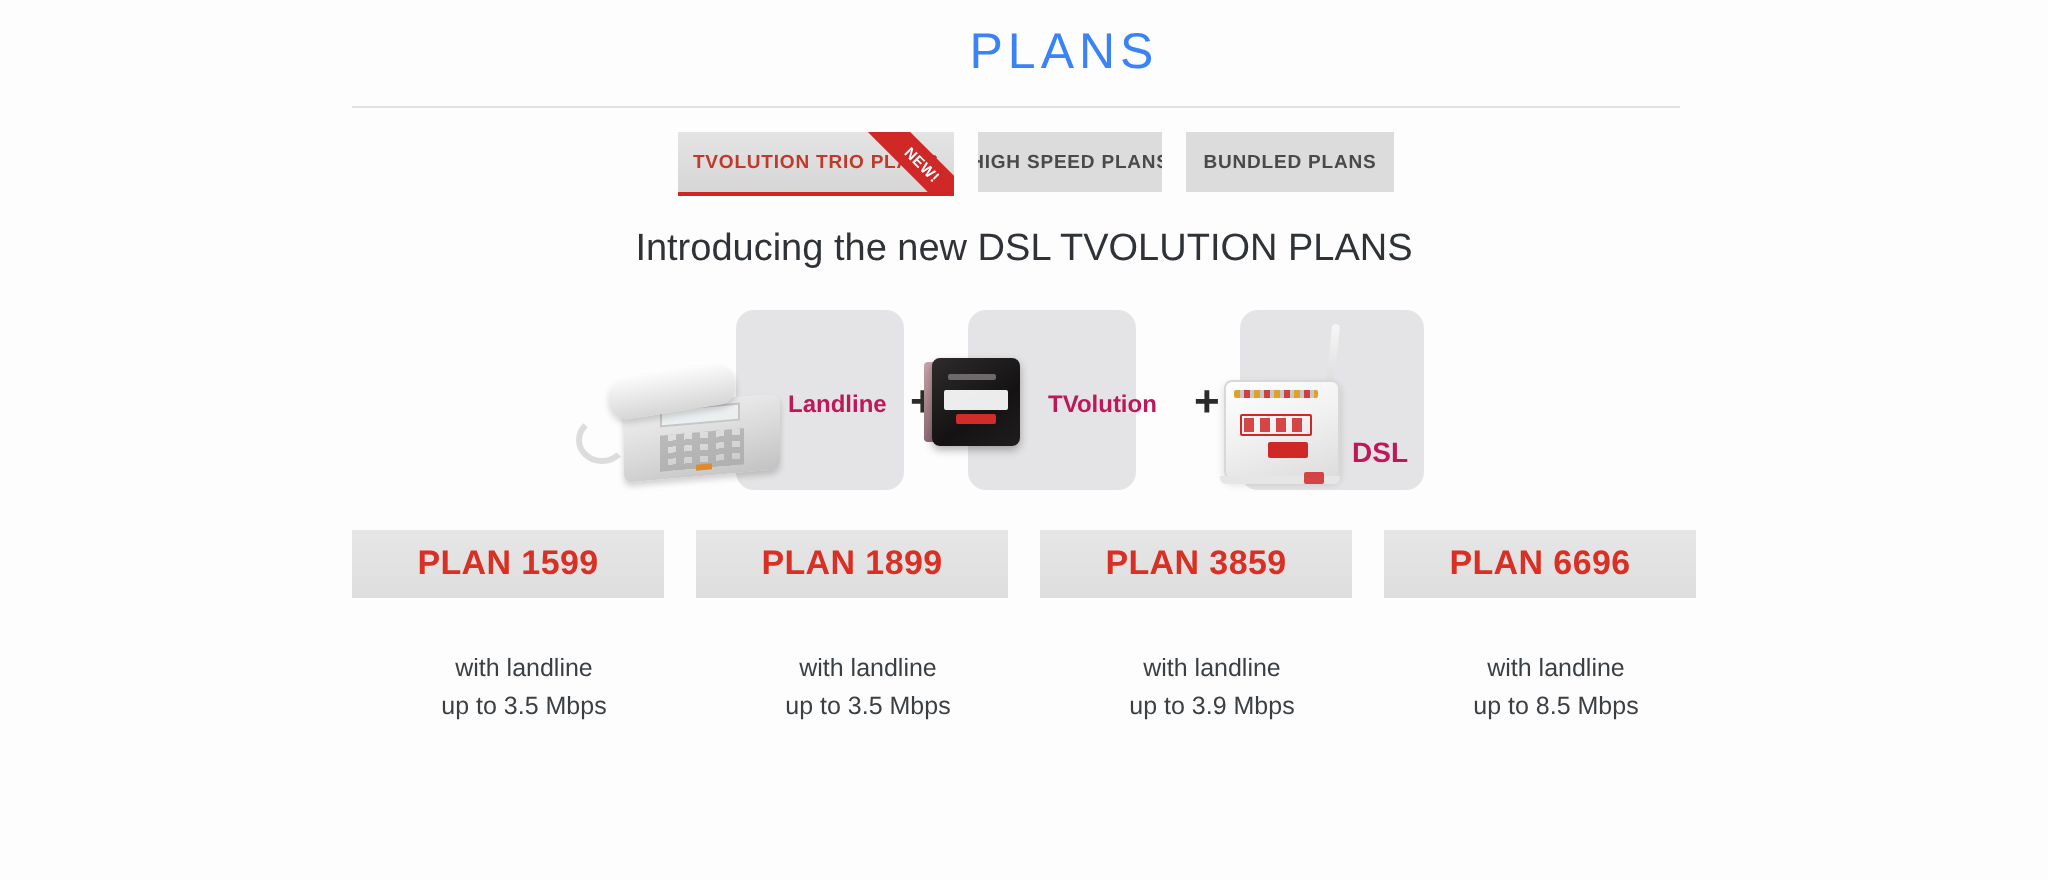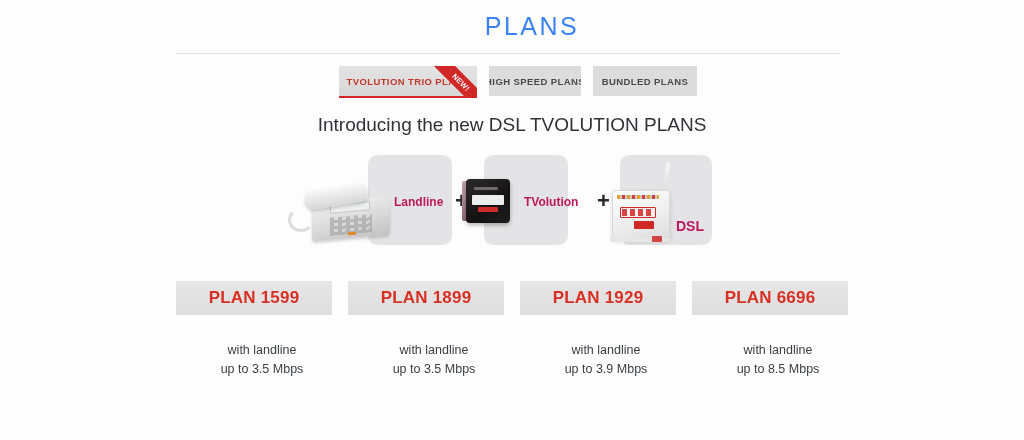--- a/index.html
+++ b/index.html
@@ -336,21 +336,21 @@
     left: 44px; top: 74px;
     width: 10px; height: 6px;
     background: #d02727;
     border-radius: 1px;
     opacity: 0.85;
   }
 
   
   .plans-row {
     position: absolute;
-    top: 281px;
+    top: 265px;
     left: 176px;
     width: 672px;
     display: flex;
     gap: 16px;
   }
 
   .plan-col {
     width: 156px;
     display: flex;
     flex-direction: column;
@@ -491,21 +491,21 @@
         <span class="plan-name">PLAN 1899</span>
       </div>
       <div class="plan-desc">
         <span class="plan-desc-line">with landline</span>
         <span class="plan-desc-line">up to 3.5 Mbps</span>
       </div>
     </div>
 
     <div class="plan-col">
       <div class="plan-card">
-        <span class="plan-name">PLAN 1929</span>
+        <span class="plan-name">PLAN 3859</span>
       </div>
       <div class="plan-desc">
         <span class="plan-desc-line">with landline</span>
         <span class="plan-desc-line">up to 3.9 Mbps</span>
       </div>
     </div>
 
     <div class="plan-col">
       <div class="plan-card">
         <span class="plan-name">PLAN 6696</span>

